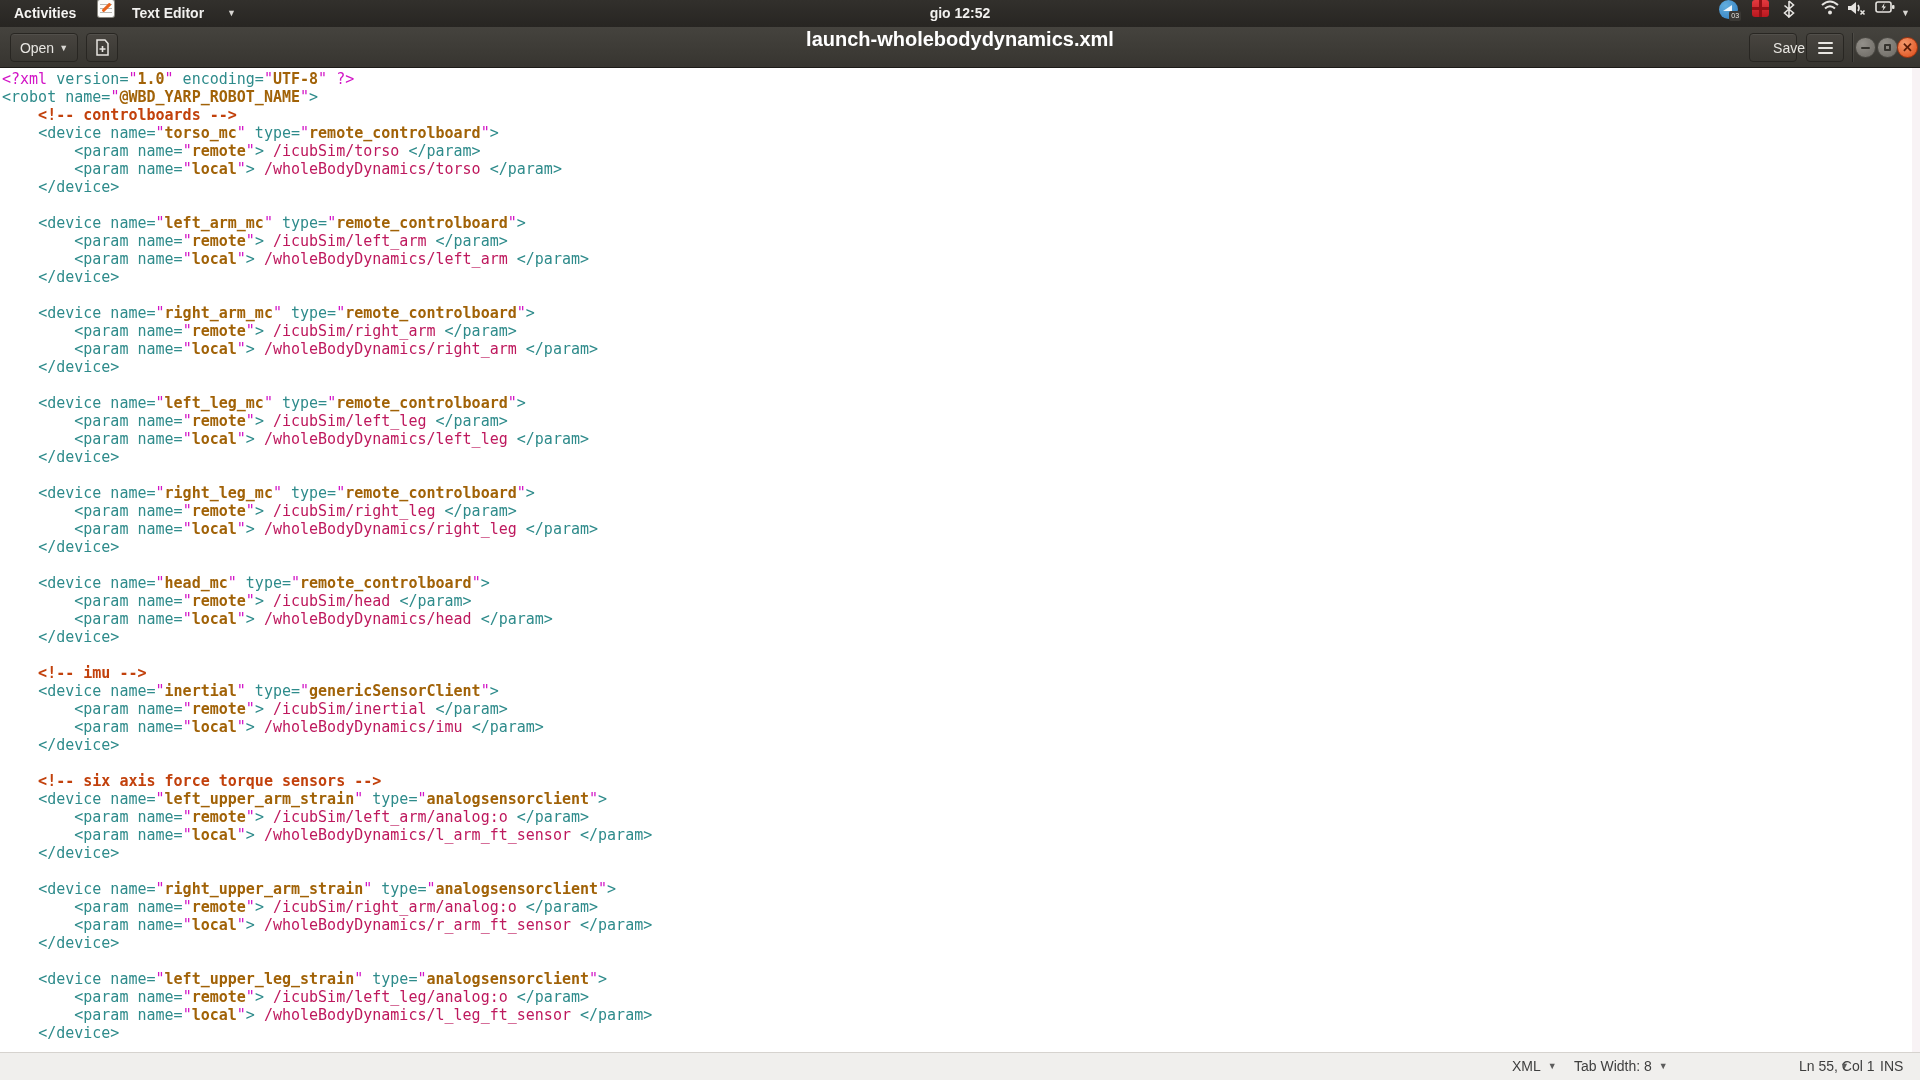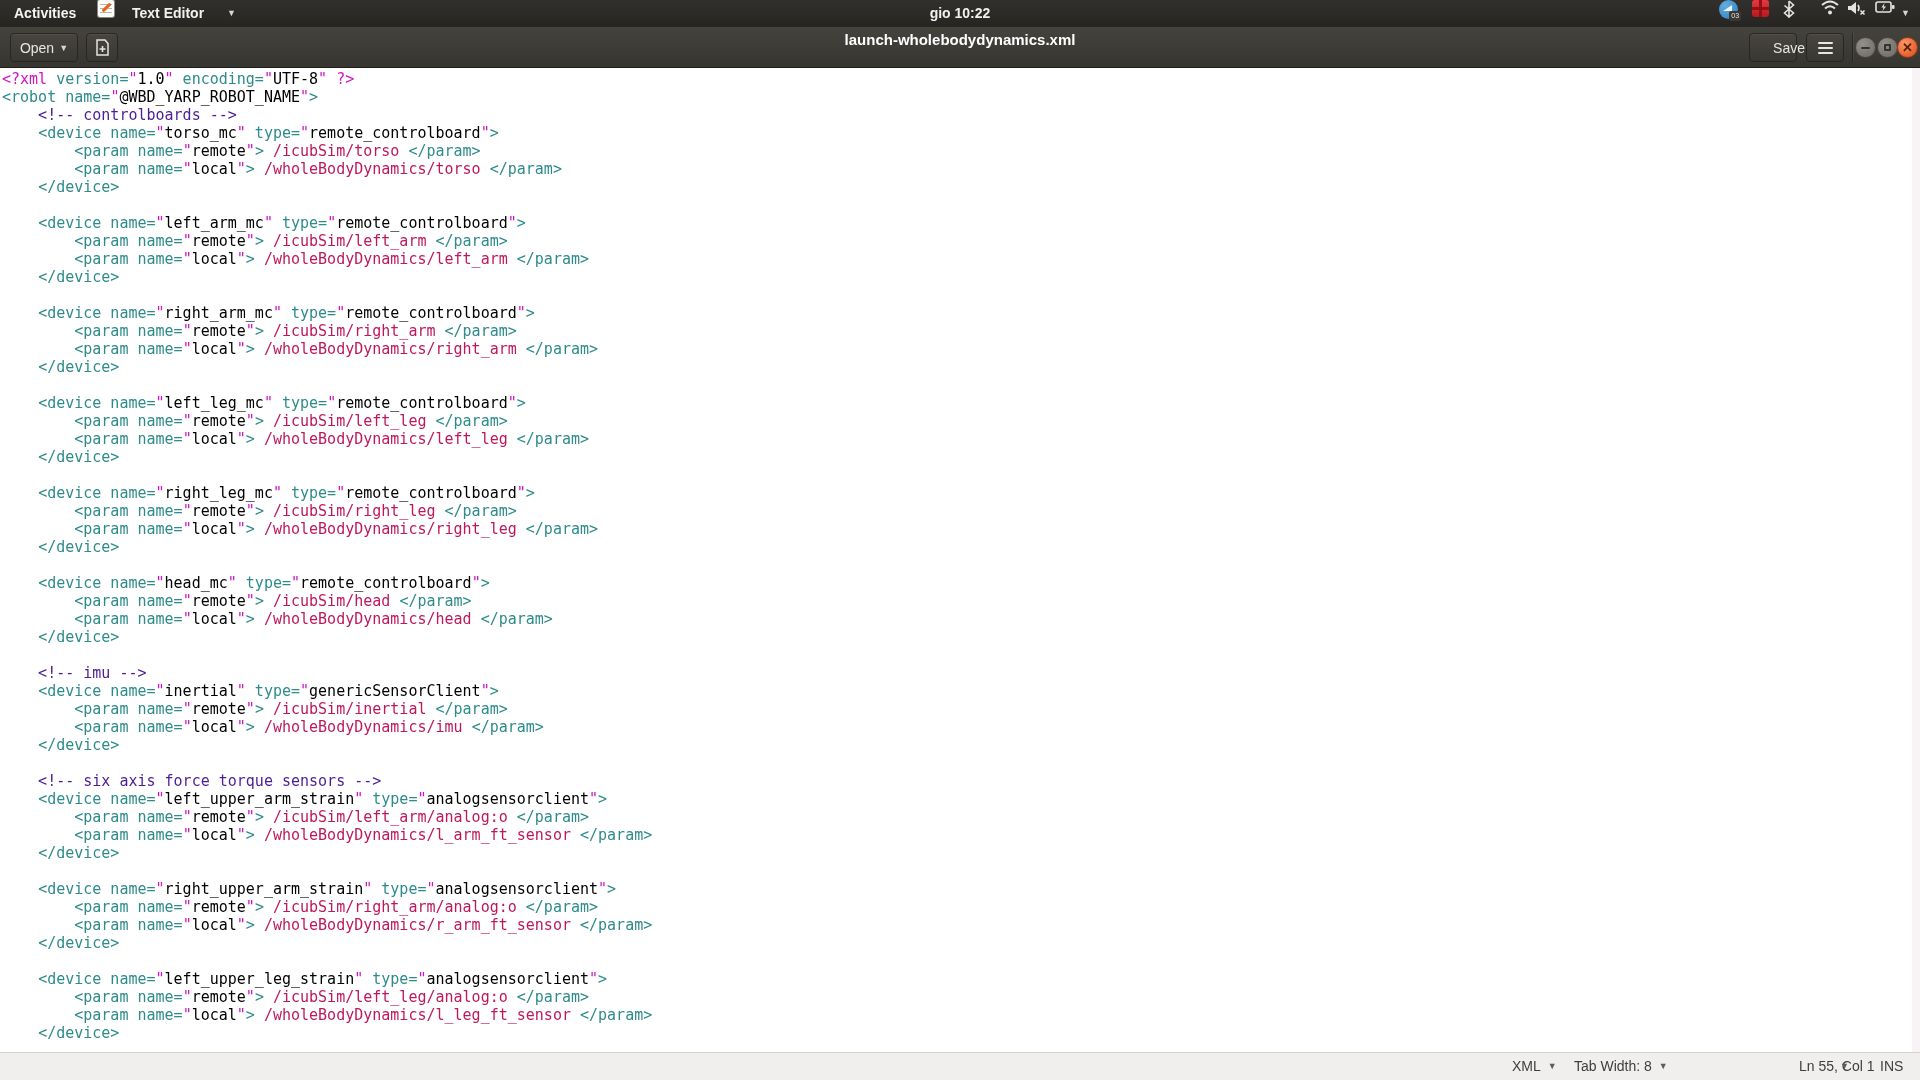--- a/index.html
+++ b/index.html
@@ -35,43 +35,43 @@
     background: linear-gradient(#45433e, #373530); border-bottom: 1px solid #1d1b18; z-index: 20; }
   .hb-btn { position: absolute; top: 6px; height: 29px; border-radius: 4px;
     background: linear-gradient(#484540, #393732); border: 1px solid #282622;
     color: #e8e6e2; font-size: 14px; display: flex; align-items: center; justify-content: center; gap: 0;
     box-shadow: inset 0 1px 0 rgba(255,255,255,0.06); cursor: default; }
   .open-btn { left: 10px; width: 68px; }
   .newdoc-btn { left: 86px; width: 32px; }
   .save-btn { left: 1749px; width: 48px; padding-left: 32px; }
   .menu-btn { left: 1806px; width: 38px; }
   .hb-title-wrap { position: absolute; left: 50%; transform: translateX(-50%); top: 3px; text-align: center; width: 900px; }
-  .hb-title { color: #ffffff; font-weight: bold; font-size: 15px; line-height: 19px; }
+  .hb-title { color: #ffffff; font-weight: bold; font-size: 20px; line-height: 19px; }
   .hb-subtitle { color: #9d9890; font-size: 13px; line-height: 17px; }
   .hb-sep { position: absolute; left: 1852px; top: 6px; height: 29px; width: 1px; background: rgba(0,0,0,0.35); box-shadow: 1px 0 0 rgba(255,255,255,0.06); }
   .winbtn { position: absolute; top: 37px; width: 21px; height: 21px; border-radius: 50%; border: 1px solid #4a4843;
     display: flex; align-items: center; justify-content: center; z-index: 25; }
   .winbtn.min  { left: 1855px; background: radial-gradient(circle at 35% 30%, #93908a, #6b6862); }
   .winbtn.max  { left: 1877px; background: radial-gradient(circle at 35% 30%, #93908a, #6b6862); }
   .winbtn.close{ left: 1897px; background: radial-gradient(circle at 35% 30%, #f59a6d, #dd4814); border-color: #a33510; }
   .winbtn .bar { width: 9px; height: 2px; background: #36342f; border-radius: 1px; }
   .winbtn .sq  { width: 7px; height: 7px; border: 2px solid #36342f; border-radius: 1px; }
   .winbtn .x   { color: #5b1c07; font-size: 13px; font-weight: bold; line-height: 13px; margin-top: -1px; }
   .burger { display: inline-block; width: 15px; }
   .burger i { display: block; height: 2px; background: #e8e6e2; margin: 3px 0; border-radius: 1px; }
 
   
   .editor { position: absolute; top: 68px; left: 0; width: 1920px; height: 984px; background: #ffffff; }
   .code { position: absolute; top: 2px; left: 2px; right: 10px;
     font-family: "DejaVu Sans Mono", monospace; font-size: 15px; line-height: 18px; white-space: pre; }
   .code-line { height: 18px; }
   .tk-t { color: #2e8b8b; }
   .tk-m { color: #d214c6; }
-  .tk-v { color: #000000; font-weight: normal; }
-  .tk-c { color: #4c1d95; font-weight: normal; }
+  .tk-v { color: #a16207; font-weight: bold; }
+  .tk-c { color: #c2410c; font-weight: bold; }
   .tk-x { color: #be185d; }
   .scroll-strip { position: absolute; right: 0; top: 0; width: 8px; height: 984px; background: #f8f3f5; }
 
   
   .statusbar { position: absolute; left: 0; top: 1052px; width: 1920px; height: 36px;
     background: #f0efed; border-top: 1px solid #d6d3cf; font-size: 14px; color: #3e3e3e; z-index: 20; }
   .sb-item { position: absolute; top: 0; height: 27px; line-height: 27px; display: flex; align-items: center; gap: 7px; }
   .sb-chev { font-size: 9px; color: #5c5c5c; }
   .sb-lang { left: 1512px; } .sb-tab { left: 1574px; } .sb-pos { left: 1799px; }
   .sb-goto { left: 1840px; } .sb-ins { left: 1880px; }
@@ -89,21 +89,21 @@
     <span class="gedit-mini">
       <i style="top:4px"></i>
         <i style="top:8px"></i>
         <i style="top:12px"></i>
       <span class="pencil"></span>
     </span>
     <span>Text Editor</span>
     <span class="chev">▼</span>
   </div>
   <div class="panel-item clock">
-    <span>gio 10:22</span>
+    <span>gio 12:52</span>
   </div>
   <div class="panel-item tray">
     <span class="blue-badge">
       <span class="circ"></span>
         <span class="wedge"></span>
       <span class="cnt">03</span>
     </span>
     <span class="red-box"></span>
     <span>
       <svg width="12" height="18" viewBox="0 0 12 18">

